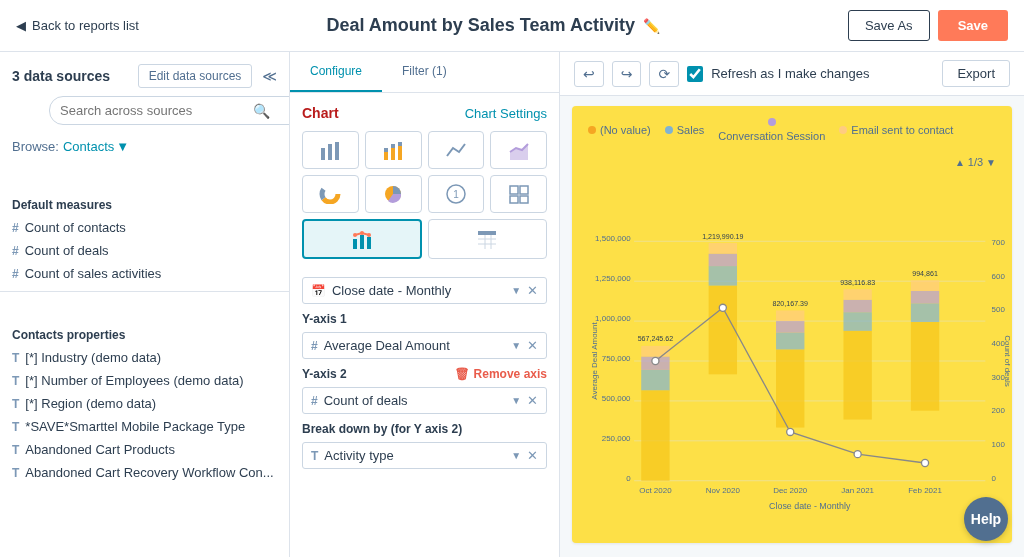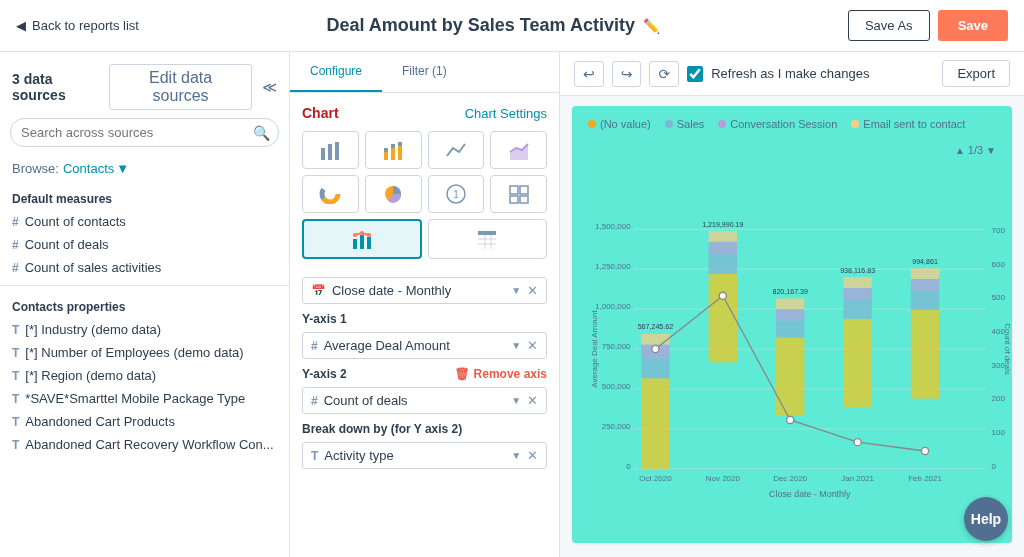--- a/index.html
+++ b/index.html
@@ -14,28 +14,28 @@
     .btn-save-as { border: 1px solid #2d3e50; background: #fff; color: #2d3e50; padding: 7px 16px; border-radius: 3px; cursor: pointer; font-size: 13px; font-weight: 500; }
     .btn-save { background: #ff7a59; color: #fff; border: none; padding: 7px 20px; border-radius: 3px; cursor: pointer; font-size: 13px; font-weight: 600; }
 
     
     .main { display: flex; height: calc(557px - 52px); }
 
     
     .left-panel { width: 290px; background: #fff; border-right: 1px solid #dde3eb; overflow-y: auto; flex-shrink: 0; }
     .left-panel-header { padding: 12px 12px 8px; display: flex; align-items: center; justify-content: space-between; }
     .data-sources-title { font-size: 14px; font-weight: 600; }
-    .edit-sources-btn { border: 1px solid #cbd6e2; background: #fff; color: #516f90; padding: 4px 10px; border-radius: 3px; font-size: 16px; cursor: pointer; }
+    .edit-sources-btn { border: 1px solid #cbd6e2; background: #fff; color: #516f90; padding: 4px 10px; border-radius: 3px; font-size: 12px; cursor: pointer; }
     .collapse-btn { color: #516f90; cursor: pointer; font-size: 14px; margin-left: 6px; }
     .search-box { margin: 0 10px 10px; position: relative; }
-    .search-box input { width: 100%; border: 1px solid #cbd6e2; border-radius: 14px; padding: 6px 30px 6px 10px; font-size: 13px; color: #a16207; outline: none; }
+    .search-box input { width: 100%; border: 1px solid #cbd6e2; border-radius: 14px; padding: 6px 30px 6px 10px; font-size: 13px; color: #a16207; outline: none; margin-left: 39px; }
     .search-icon { position: absolute; right: 8px; top: 50%; transform: translateY(-50%); color: #7c98b6; font-size: 14px; cursor: pointer; }
     .browse-row { padding: 4px 12px 8px; font-size: 13px; color: #516f90; display: flex; align-items: center; gap: 4px; }
     .browse-tag { color: #0091ae; font-weight: 500; cursor: pointer; display: flex; align-items: center; gap: 2px; }
-    .section-title { padding: 8px 12px 4px; font-size: 12px; font-weight: 700; color: #2d3e50; }
+    .section-title { padding: 8px 12px 4px; font-size: 12px; font-weight: 700; color: #2d3e50; margin-top: 28px; }
     .measure-item { display: flex; align-items: center; gap: 6px; padding: 4px 12px; cursor: pointer; }
     .hash-icon { color: #7c98b6; font-size: 12px; font-weight: 700; }
     .t-icon { color: #7c98b6; font-size: 12px; font-weight: 700; }
     .measure-label { font-size: 13px; color: #2d3e50; }
     .divider { height: 1px; background: #dde3eb; margin: 6px 0; }
 
     
     .middle-panel { width: 270px; background: #fff; border-right: 1px solid #dde3eb; flex-shrink: 0; overflow-y: auto; }
     .tabs-row { display: flex; border-bottom: 1px solid #dde3eb; }
     .tab { padding: 12px 20px; font-size: 12px; font-weight: 500; cursor: pointer; color: #516f90; border-bottom: 2px solid transparent; }
@@ -308,32 +308,32 @@
       <button class="toolbar-icon-btn">↪</button>
       <button class="toolbar-icon-btn">⟳</button>
       <div class="refresh-check">
         <input type="checkbox" class="refresh-checkbox" id="refresh-cb" checked="" style="">
         <label for="refresh-cb" class="refresh-label">Refresh as I make changes</label>
       </div>
       <button class="export-btn">Export</button>
     </div>
 
     <div style="padding: 10px 12px; height: calc(100% - 48px); overflow: hidden;">
-      <div style="background:#5eead4; border-radius:4px; box-shadow:0 1px 3px rgba(0,0,0,0.08); padding:12px 16px; height:100%; position:relative;">
+      <div style="background:#fde047; border-radius:4px; box-shadow:0 1px 3px rgba(0,0,0,0.08); padding:12px 16px; height:100%; position:relative;">
         
         <div style="display:flex; align-items:center; gap:14px; margin-bottom:8px; font-size:11px; color:#516f90; flex-wrap:wrap;">
           <div style="display:flex;align-items:center;gap:4px;">
             <div style="width:8px;height:8px;border-radius:50%;background:#f5a623;"></div>
             <span>(No value)</span>
           </div>
           <div style="display:flex;align-items:center;gap:4px;">
             <div style="width:8px;height:8px;border-radius:50%;background:#7fb3d3;"></div>
             <span>Sales</span>
           </div>
-          <div style="display:flex;align-items:center;gap:4px;">
+          <div style="display:flex;align-items:center;gap:4px;flex-direction:column;">
             <div style="width:8px;height:8px;border-radius:50%;background:#b39ddb;"></div>
             <span>Conversation Session</span>
           </div>
           <div style="display:flex;align-items:center;gap:4px;">
             <div style="width:8px;height:8px;border-radius:50%;background:#ffcc80;"></div>
             <span>Email sent to contact</span>
           </div>
           <div style="margin-left:auto; display:flex;align-items:center;gap:3px;">
             <span style="font-size:10px;">▲</span>
             <span>1/3</span>

